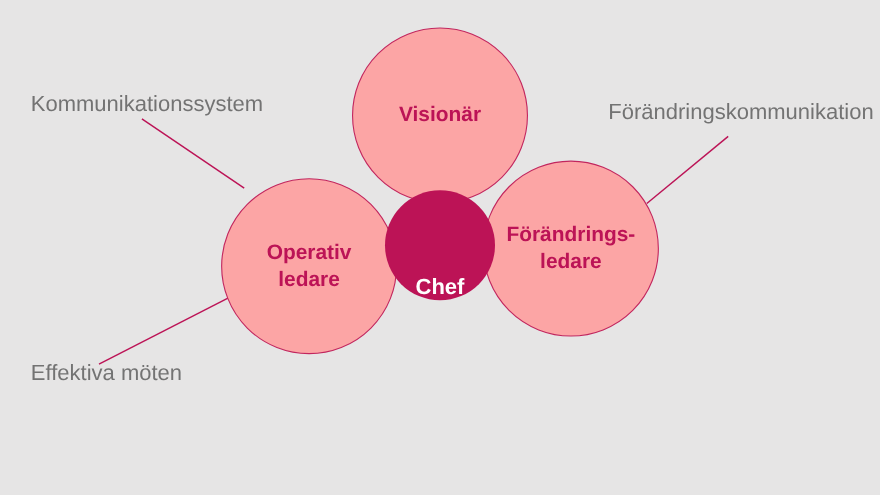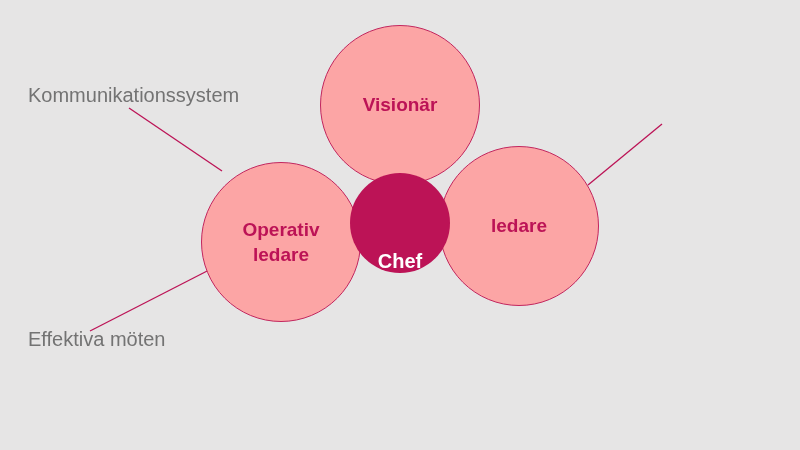--- a/index.html
+++ b/index.html
@@ -95,27 +95,29 @@
 
   <div class="node node-left">
     <div class="node-label">
       <span>Operativ</span>
       <span>ledare</span>
     </div>
   </div>
 
   <div class="node node-right">
     <div class="node-label">
+      <span>Förändrings-</span>
       <span>ledare</span>
     </div>
   </div>
 
 
   <div class="center-node">
     <span>Chef</span>
   </div>
 
   <div class="callout callout-tl">Kommunikationssystem</div>
 
+  <div class="callout callout-tr">Förändringskommunikation</div>
 
   <div class="callout callout-bl">Effektiva möten</div>
 
 </div>
 
 </body></html>

